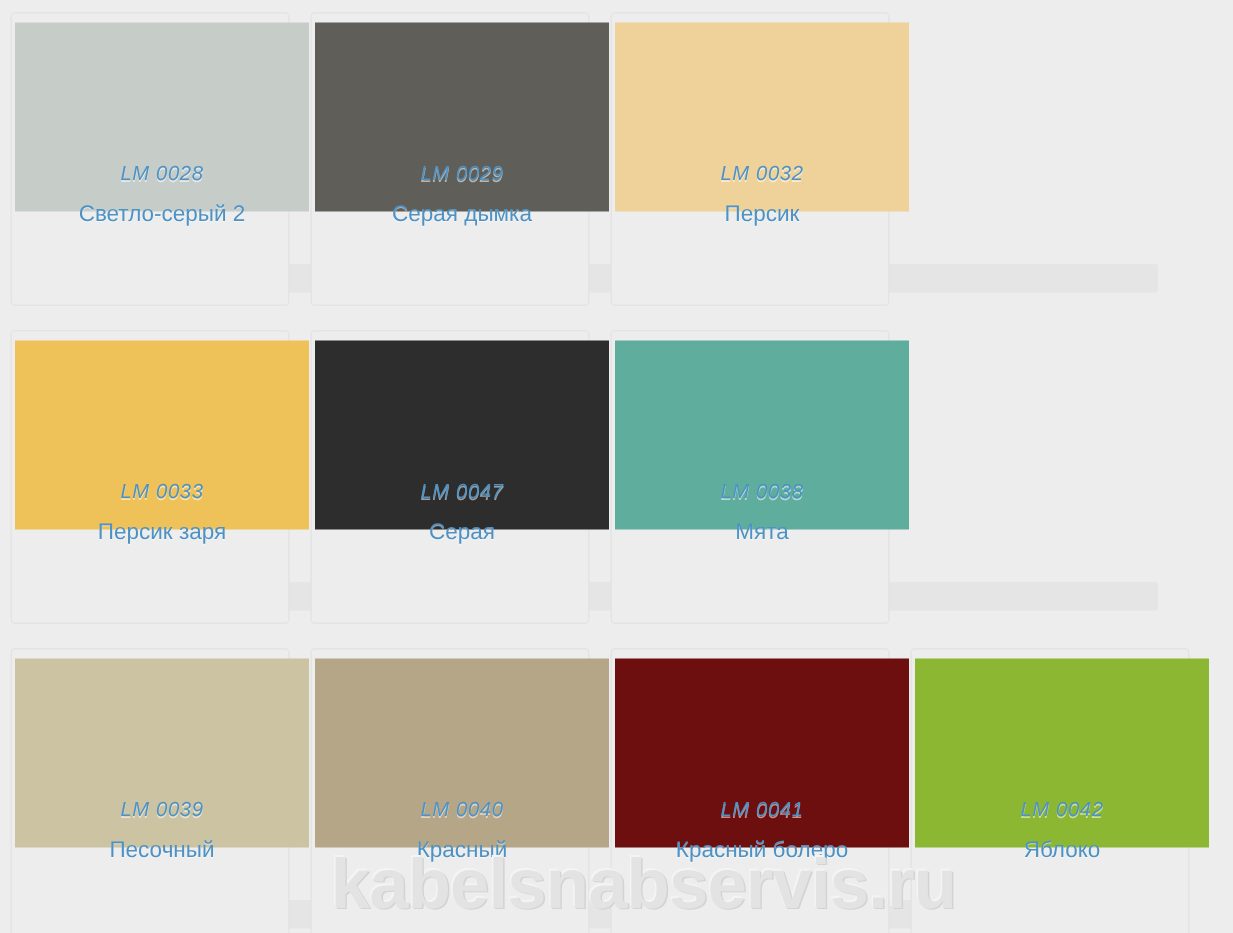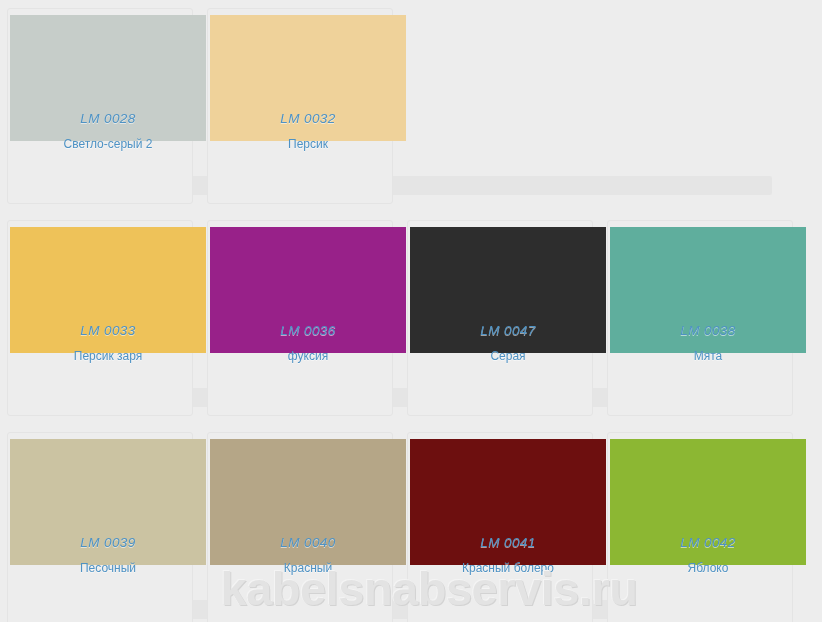--- a/index.html
+++ b/index.html
@@ -83,21 +83,21 @@
   .code {
     font-style: italic;
     font-size: 13.5px;
     color: #4e92c4;
     text-shadow: 0 1px 0 rgba(255,255,255,0.55);
     letter-spacing: 0.4px;
     margin-bottom: 4px;
   }
 
   .name {
-    font-size: 12px;
+    font-size: 15px;
     color: #4e92c4;
     text-shadow: 0 1px 0 rgba(255,255,255,0.55);
     white-space: nowrap;
     transform: translateY(9px);
   }
 
   
   .placeholder-bar {
     position: absolute;
     left: 42px;
@@ -138,20 +138,29 @@
     <div class="card">
       <div class="swatch-wrap">
         <div class="swatch" style="background: rgb(198, 205, 201);"></div>
         <div class="swatch-caption">
           <span class="code">LM 0028</span>
           <span class="name">Светло-серый 2</span>
         </div>
       </div>
     </div>
 
+    <div class="card">
+      <div class="swatch-wrap">
+        <div class="swatch" style="background: rgb(96, 94, 88);"></div>
+        <div class="swatch-caption">
+          <span class="code">LM 0029</span>
+          <span class="name">Серая дымка</span>
+        </div>
+      </div>
+    </div>
 
 
     <div class="card">
       <div class="swatch-wrap">
         <div class="swatch" style="background: rgb(239, 210, 154);"></div>
         <div class="swatch-caption">
           <span class="code">LM 0032</span>
           <span class="name">Персик</span>
         </div>
       </div>
@@ -164,29 +173,20 @@
     <div class="card">
       <div class="swatch-wrap">
         <div class="swatch" style="background: rgb(238, 194, 89);"></div>
         <div class="swatch-caption">
           <span class="code">LM 0033</span>
           <span class="name">Персик заря</span>
         </div>
       </div>
     </div>
 
-    <div class="card">
-      <div class="swatch-wrap">
-        <div class="swatch" style="background: rgb(152, 33, 137);"></div>
-        <div class="swatch-caption">
-          <span class="code">LM 0036</span>
-          <span class="name">фуксия</span>
-        </div>
-      </div>
-    </div>
 
     <div class="card">
       <div class="swatch-wrap">
         <div class="swatch" style="background: rgb(45, 45, 45);"></div>
         <div class="swatch-caption">
           <span class="code">LM 0047</span>
           <span class="name">Серая</span>
         </div>
       </div>
     </div>

